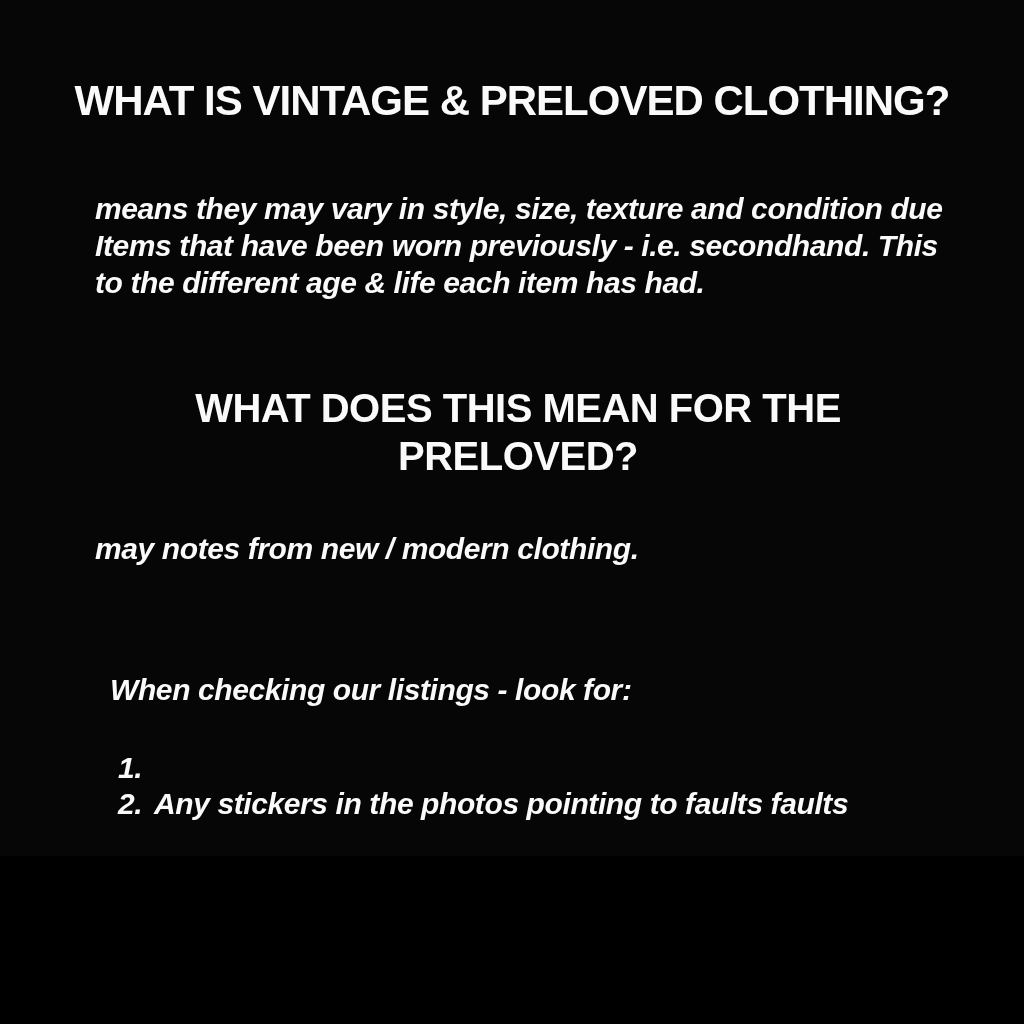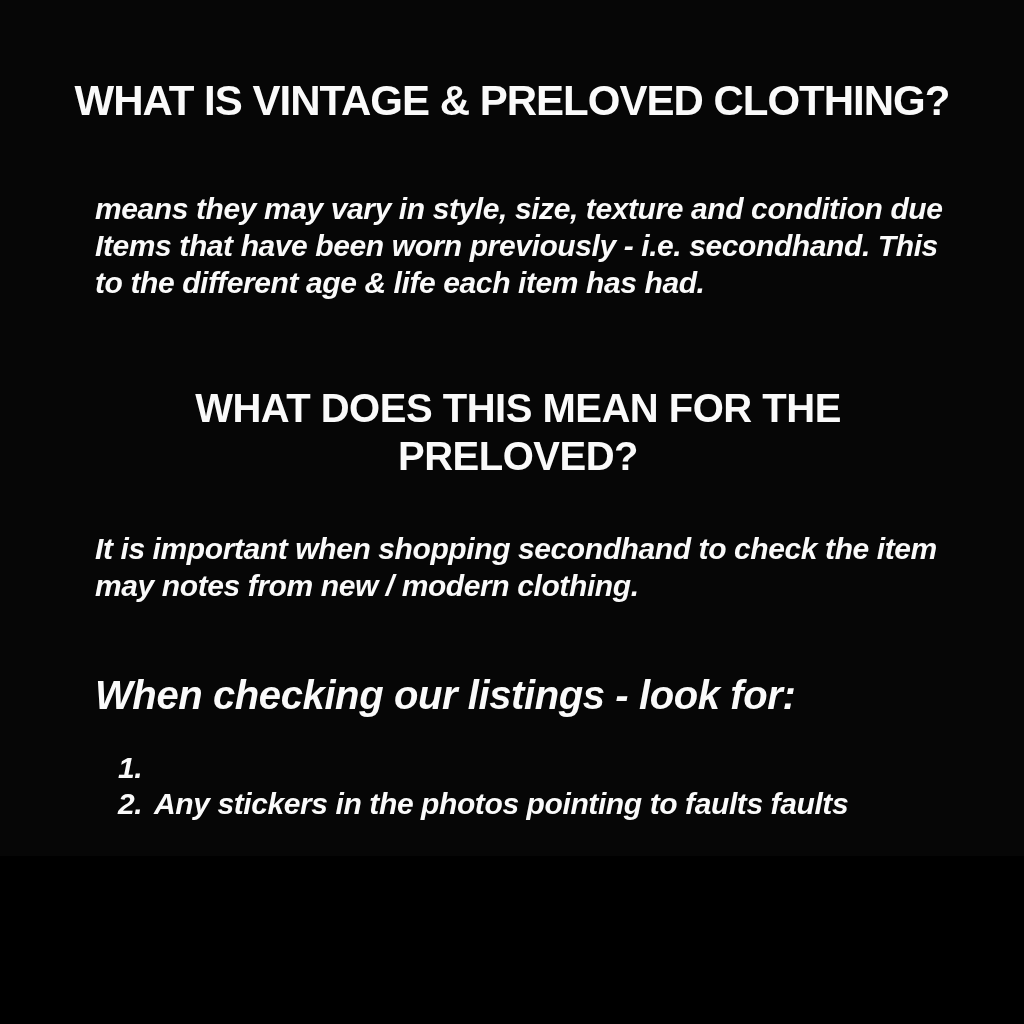--- a/index.html
+++ b/index.html
@@ -55,22 +55,22 @@
     font-weight: bold;
     letter-spacing: -0.5px;
   }
   .section-heading .hline {
     line-height: 48px;
     white-space: nowrap;
   }
   .leadin {
     position: absolute;
     top: 673px;
-    left: 95px;
-    font-size: 40px;
+    left: 110px;
+    font-size: 30px;
     font-weight: bold;
     font-style: italic;
     letter-spacing: -0.4px;
     white-space: nowrap;
   }
   .faults-list {
     position: absolute;
     top: 750px;
     left: 118px;
     font-size: 30px;
@@ -110,21 +110,20 @@
     <div class="pline">Items that have been worn previously - i.e. secondhand. This</div>
     <div class="pline">to the different age &amp; life each item has had.</div>
   </div>
 
   <h2 class="section-heading">
     <div class="hline">WHAT DOES THIS MEAN FOR THE</div>
     <div class="hline">PRELOVED?</div>
   </h2>
 
   <div class="para para-customer">
-    <div class="pline">It is important when shopping secondhand to check the item</div>
     <div class="pline">may notes from new / modern clothing.</div>
   </div>
 
   <div class="leadin">When checking our listings - look for:</div>
 
   <div class="faults-list">
     <div class="list-item">
       <span class="num">1.</span>
     </div>
     <div class="list-item">

